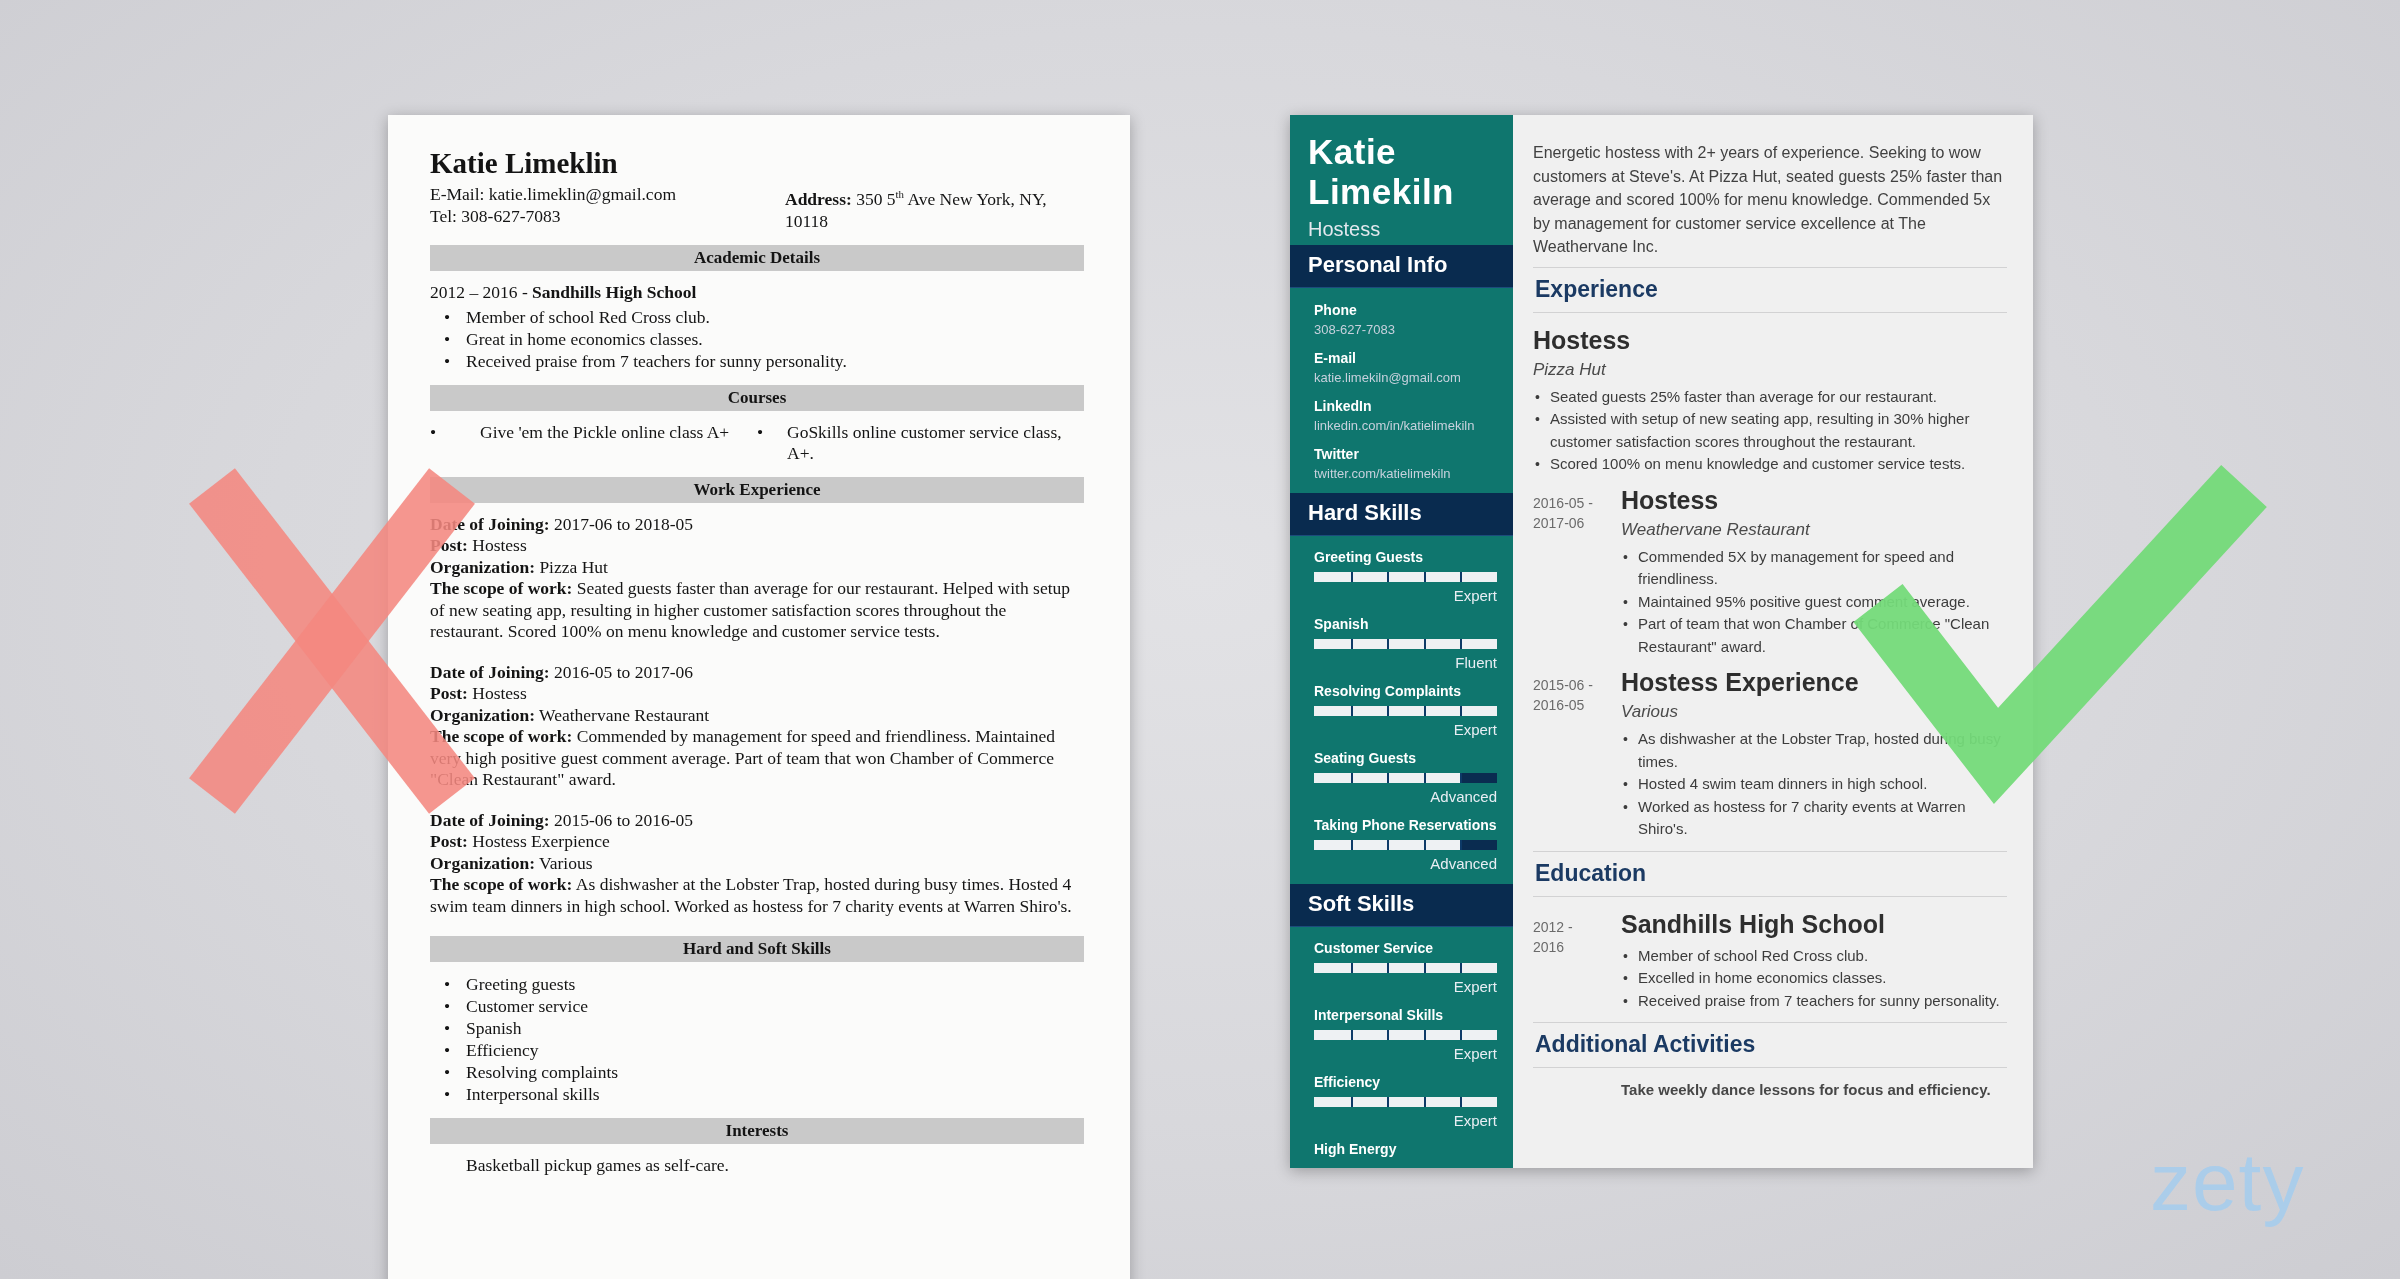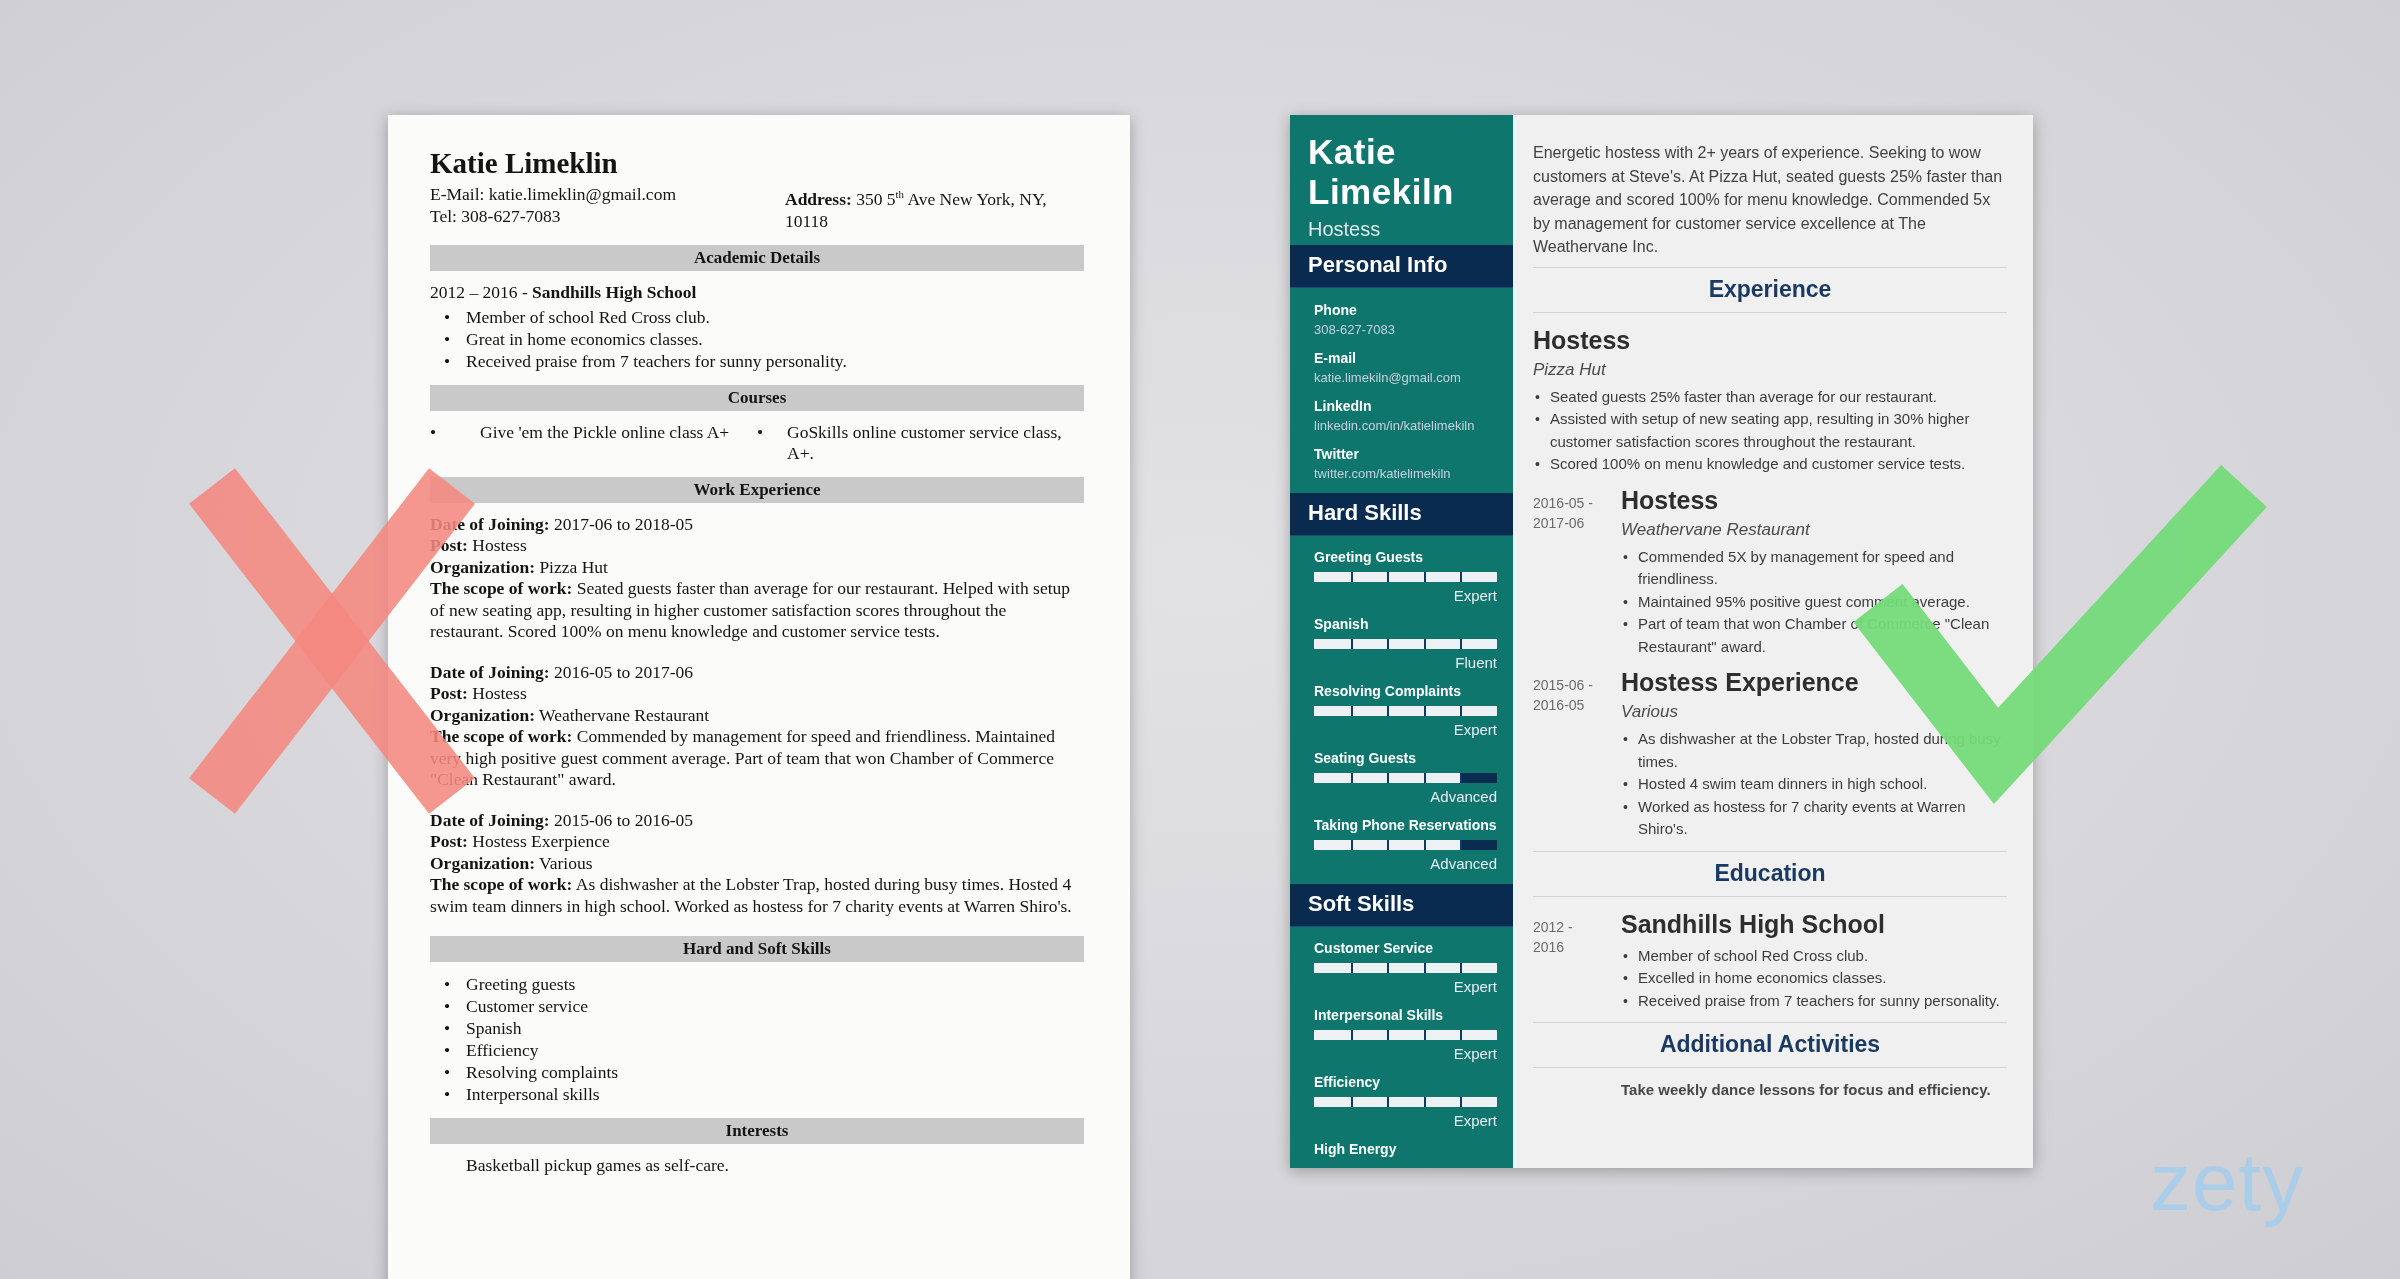--- a/index.html
+++ b/index.html
@@ -68,21 +68,21 @@
   .sk-bar { position:relative; height:10px; background:#0a2c50; }
   .sk-fill { position:absolute; left:0; top:0; bottom:0; background:#eef1f3; }
   .sk-sep { position:absolute; top:0; bottom:0; width:2px; background:#0d3a67; }
   .sk-level { text-align:right; font-size:15px; color:#e9eef4; margin-top:5px; }
 
   .gp-main { flex:1; padding:26px 26px 0 20px; color:#414141; }
   .gp-summary { font-size:16px; line-height:23.5px; color:#414141; margin-bottom:8px; }
   .g-heading {
     font-size:23px; font-weight:bold; color:#1b3a63;
     border-top:1px solid #d2d2d3; border-bottom:1px solid #d2d2d3;
-    padding:8px 2px 9px; margin-bottom:13px;text-align:center;
+    padding:8px 2px 9px; margin-bottom:13px;
   }
   .g-entry { display:flex; margin-bottom:10px; }
   .g-dates { width:88px; flex:none; font-size:14px; color:#6b6b6b; line-height:20px; padding-top:7px; }
   .g-ebody { flex:1; }
   .g-title { font-size:25px; font-weight:bold; color:#2e2e2e; line-height:29px; }
   .g-subtitle { font-style:italic; font-size:17px; color:#4a4a4a; margin-top:5px; }
   .g-bullets { list-style:none; margin-top:6px; }
   .g-bullets li { position:relative; padding-left:17px; font-size:15px; line-height:22.5px; color:#3c3c3c; }
   .g-bullets li::before { content:"•"; position:absolute; left:2px; font-size:14px; }
   .g-lines { margin-bottom:4px; }

